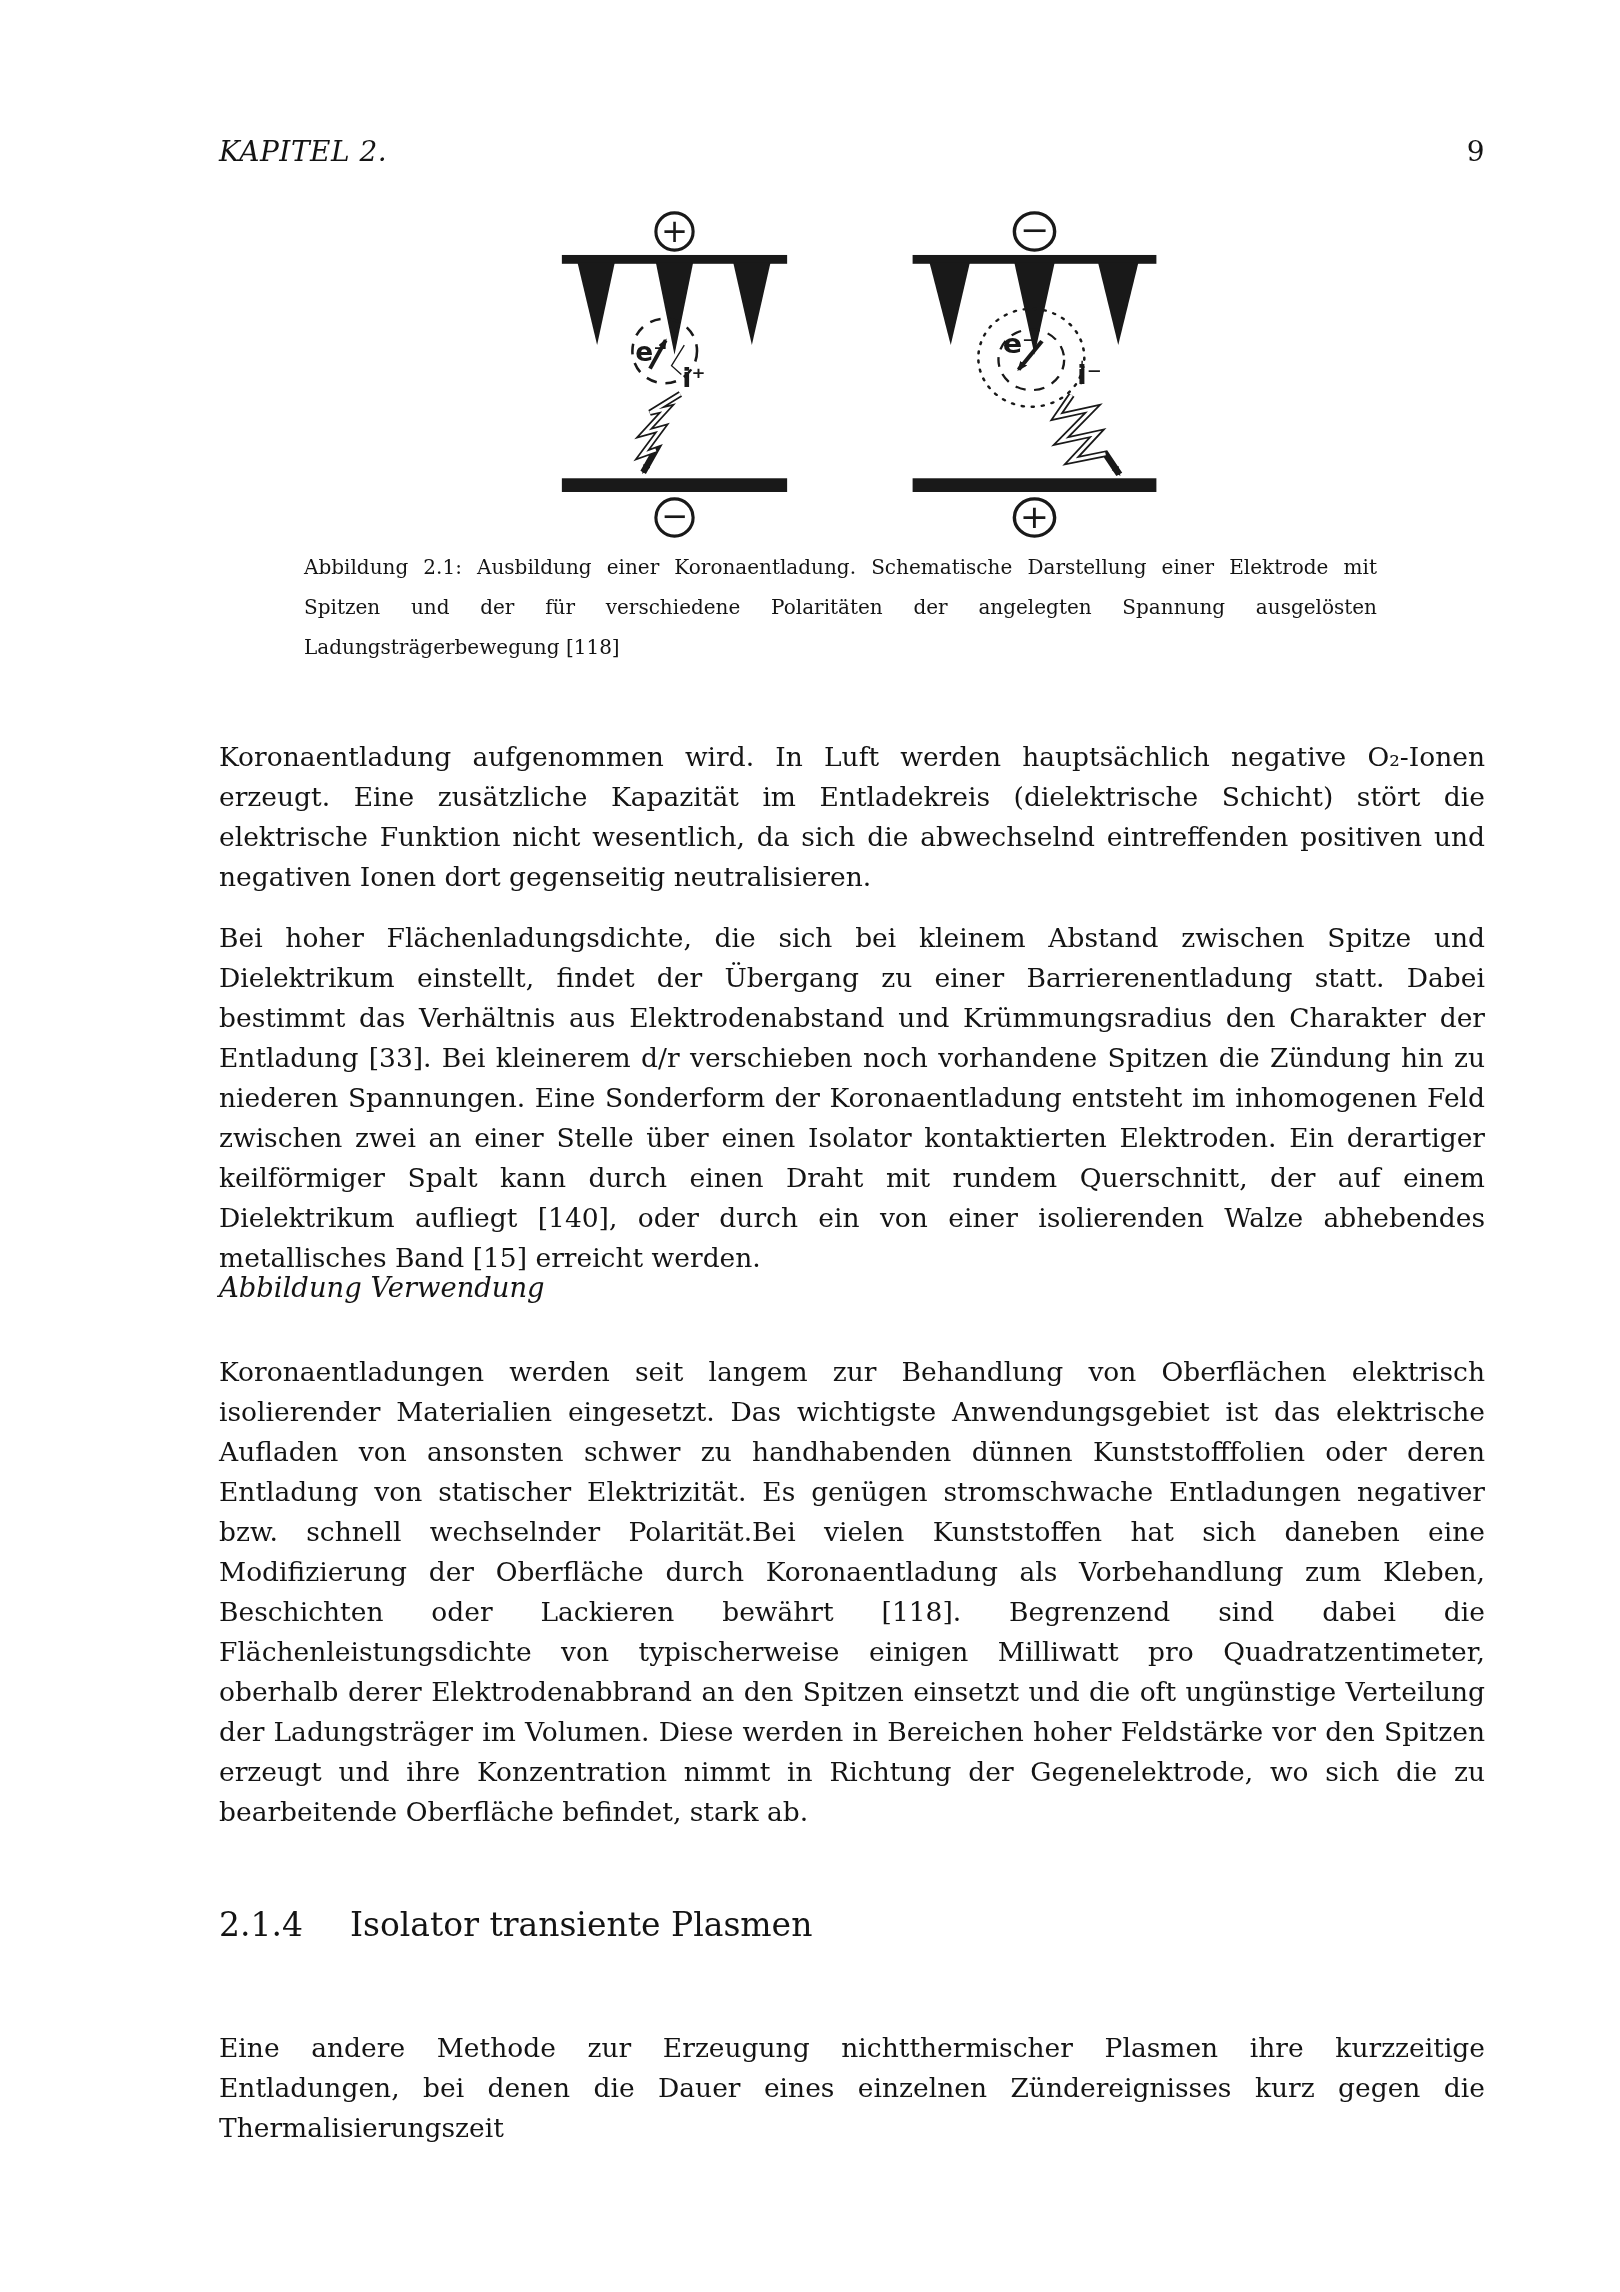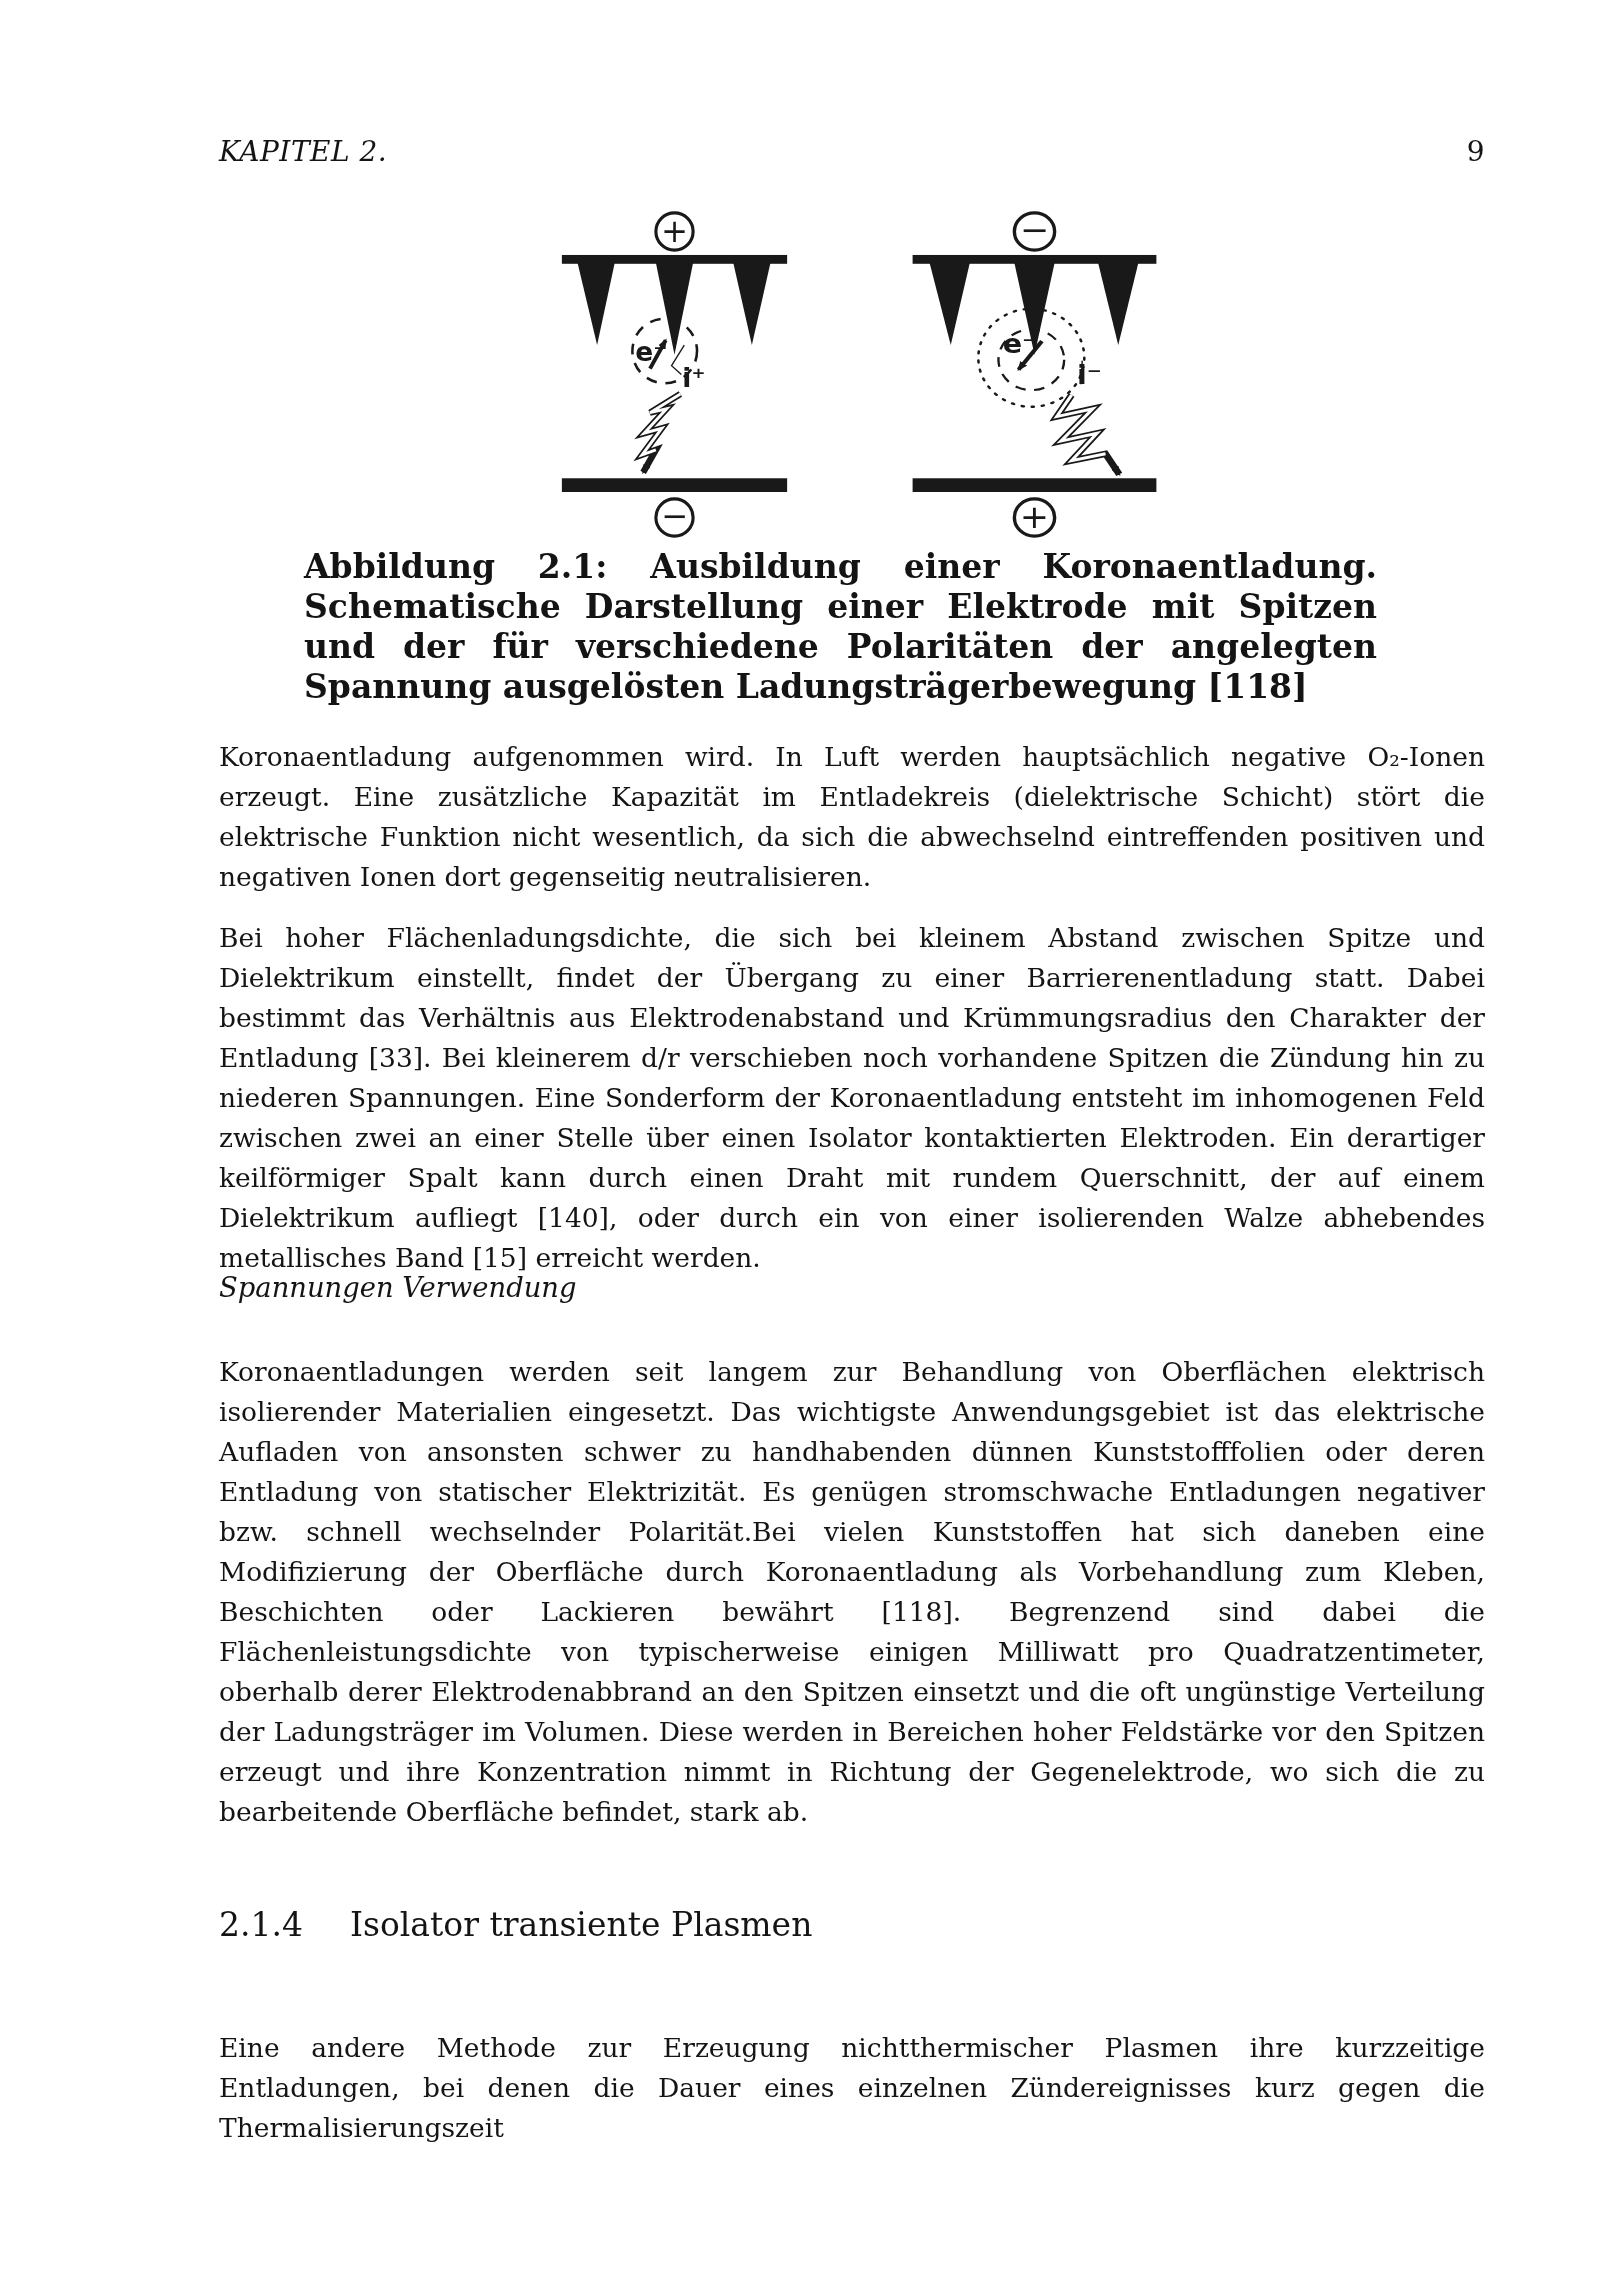--- a/index.html
+++ b/index.html
@@ -19,21 +19,21 @@
   }
   .running-head .chap{margin-right:19.6px;}
   .running-head .pageno{font-style:normal;font-size:28px;}
   .head-left{display:flex;gap:32px;}
   
   .fig-diagram{position:absolute;top:206px;}
   .fig-left{left:552px;}
   .fig-right{left:902px;}
   .fig-caption{
     position:absolute;left:304px;top:547px;width:1073px;
-    font-size:33px;line-height:40px;text-align:justify;font-weight:bold;
+    font-size:20px;line-height:40px;text-align:justify;
   }
   
   .para{
     position:absolute;left:219px;width:1266px;
     font-size:26.5px;line-height:40px;text-align:justify;
   }
   .p1{top:710px;}
   .p2{top:891px;}
   .p3{top:1325px;}
   .p4{top:1770px;}
@@ -135,21 +135,21 @@
     <rect x="10" y="278" width="230" height="14" fill="#191919"></rect>
     <circle cx="125" cy="318" r="19" fill="none" stroke="#191919" stroke-width="3.2"></circle>
     <text class="terminal-sign" x="125" y="329" text-anchor="middle">+</text>
   </svg>
 
   <div class="fig-caption">Abbildung 2.1: Ausbildung einer Koronaentladung. Schematische Darstellung einer Elektrode mit Spitzen und der für verschiedene Polaritäten der angelegten Spannung ausgelösten Ladungsträgerbewegung [118]</div>
 
   <p class="para p1">Koronaentladung aufgenommen wird. In Luft werden hauptsächlich negative O₂-Ionen erzeugt. Eine zusätzliche Kapazität im Entladekreis (dielektrische Schicht) stört die elektrische Funktion nicht wesentlich, da sich die abwechselnd eintreffenden positiven und negativen Ionen dort gegenseitig neutralisieren.</p>
   <p class="para p2">Bei hoher Flächenladungsdichte, die sich bei kleinem Abstand zwischen Spitze und Dielektrikum einstellt, findet der Übergang zu einer Barrierenentladung statt. Dabei bestimmt das Verhältnis aus Elektrodenabstand und Krümmungsradius den Charakter der Entladung [33]. Bei kleinerem d/r verschieben noch vorhandene Spitzen die Zündung hin zu niederen Spannungen. Eine Sonderform der Koronaentladung entsteht im inhomogenen Feld zwischen zwei an einer Stelle über einen Isolator kontaktierten Elektroden. Ein derartiger keilförmiger Spalt kann durch einen Draht mit rundem Querschnitt, der auf einem Dielektrikum aufliegt [140], oder durch ein von einer isolierenden Walze abhebendes metallisches Band [15] erreicht werden.</p>
 
-  <div class="subhead">Spannungen Verwendung</div>
+  <div class="subhead">Abbildung Verwendung</div>
 
   <p class="para p3">Koronaentladungen werden seit langem zur Behandlung von Oberflächen elektrisch isolierender Materialien eingesetzt. Das wichtigste Anwendungsgebiet ist das elektrische Aufladen von ansonsten schwer zu handhabenden dünnen Kunststofffolien oder deren Entladung von statischer Elektrizität. Es genügen stromschwache Entladungen negativer bzw. schnell wechselnder Polarität.Bei vielen Kunststoffen hat sich daneben eine Modifizierung der Oberfläche durch Koronaentladung als Vorbehandlung zum Kleben, Beschichten oder Lackieren bewährt [118]. Begrenzend sind dabei die Flächenleistungsdichte von typischerweise einigen Milliwatt pro Quadratzentimeter, oberhalb derer Elektrodenabbrand an den Spitzen einsetzt und die oft ungünstige Verteilung der Ladungsträger im Volumen. Diese werden in Bereichen hoher Feldstärke vor den Spitzen erzeugt und ihre Konzentration nimmt in Richtung der Gegenelektrode, wo sich die zu bearbeitende Oberfläche befindet, stark ab.</p>
 
   <div class="section-head">
     <span class="num">2.1.4</span>
     <span class="ttl">Isolator transiente Plasmen</span>
   </div>
 
   <p class="para p5">Eine andere Methode zur Erzeugung nichtthermischer Plasmen ihre kurzzeitige Entladungen, bei denen die Dauer eines einzelnen Zündereignisses kurz gegen die Thermalisierungszeit</p>
 

